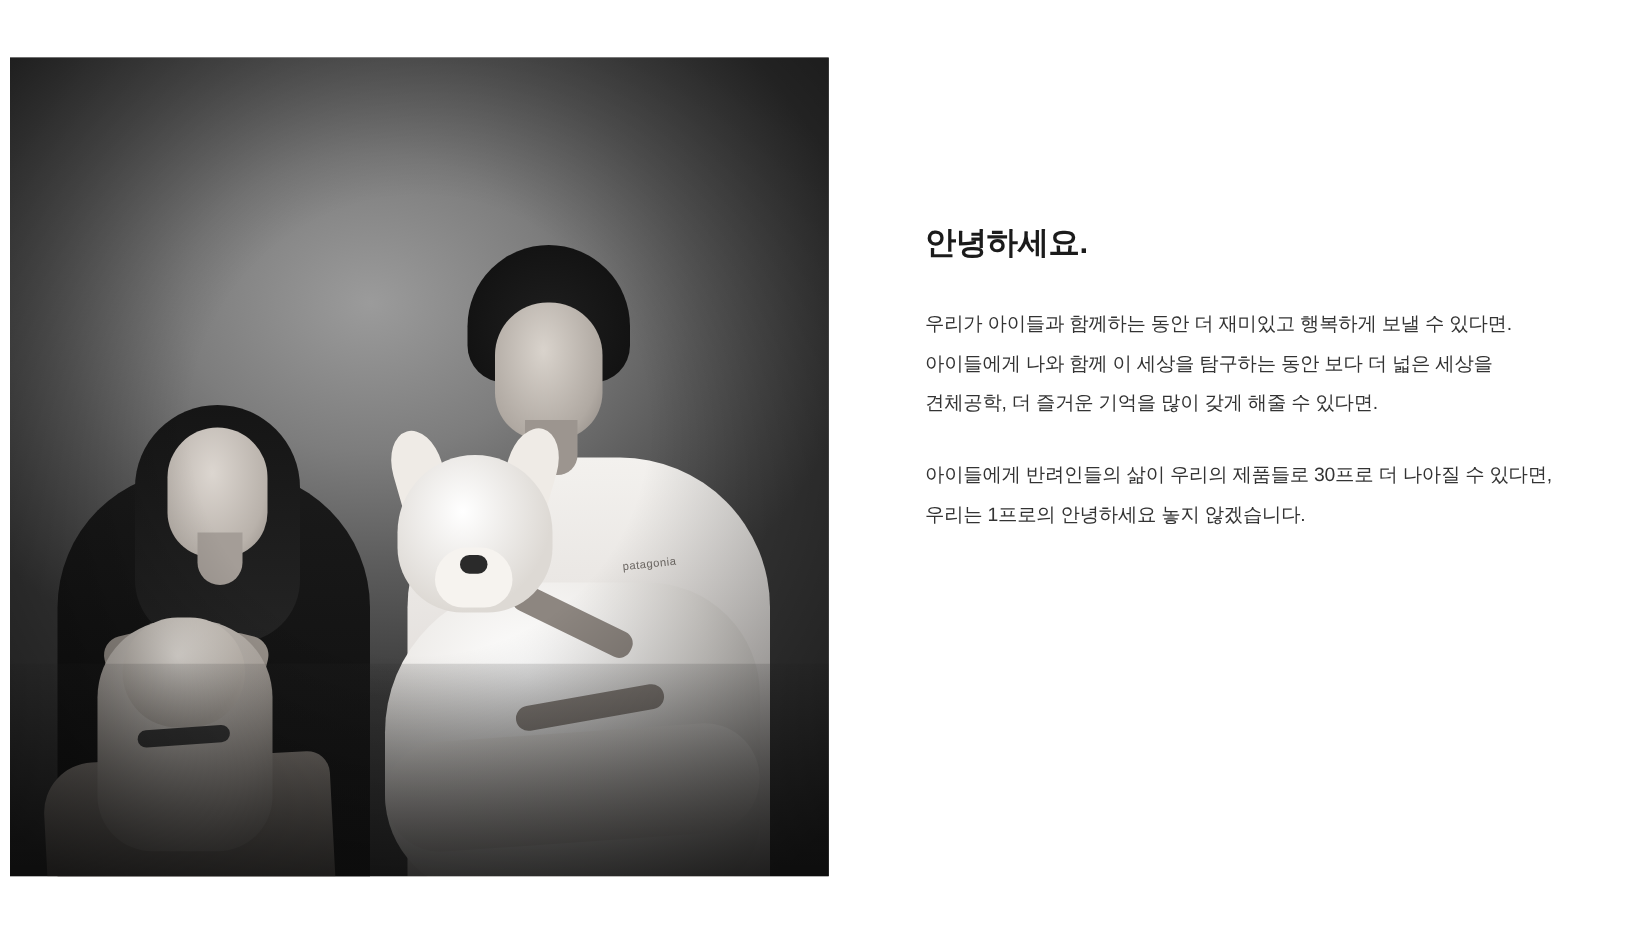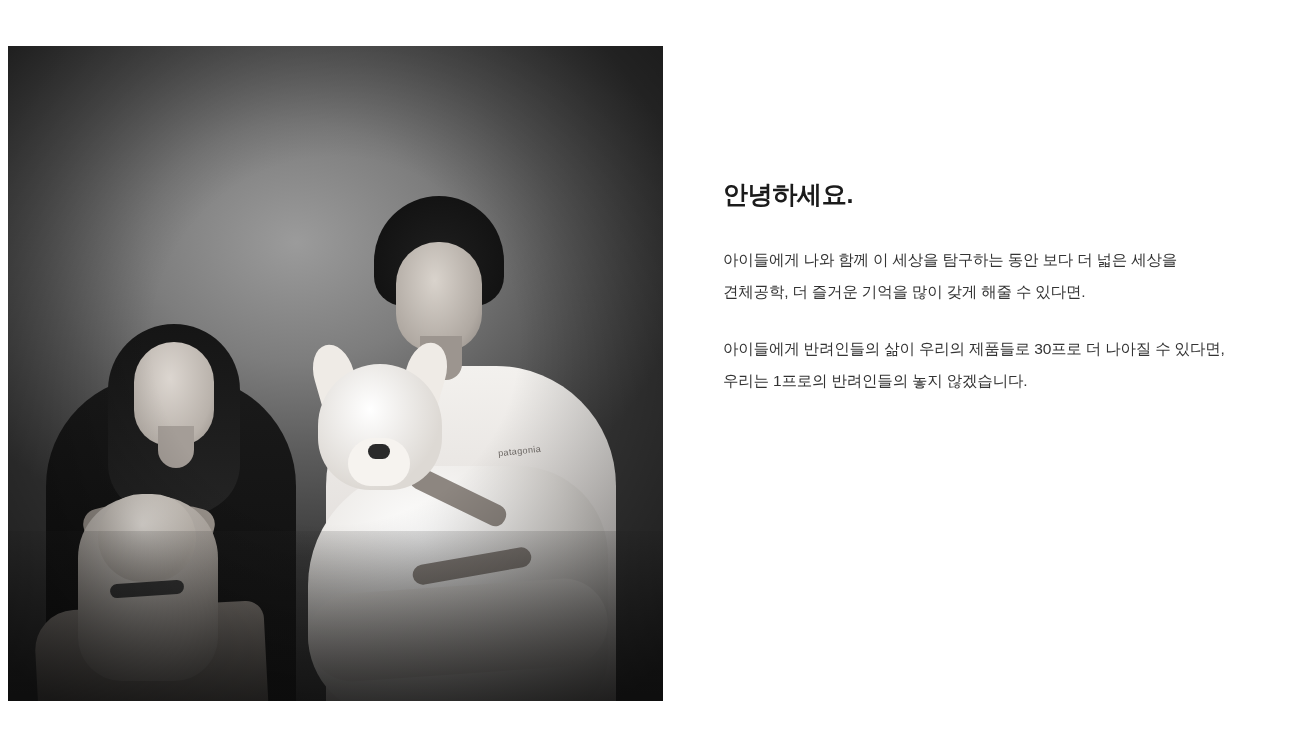--- a/index.html
+++ b/index.html
@@ -258,21 +258,21 @@
     left: 300px; top: 540px;
     width: 300px; height: 88px;
     background: linear-gradient(to bottom, #efecE8, #d7d2cd);
     border-radius: 44px;
     transform: rotate(-4deg);
   }
 
   
   .content {
     position: absolute;
-    left: 723px;
+    left: 740px;
     top: 175px;
     width: 540px;
   }
   .headline {
     font-size: 25px;
     font-weight: bold;
     line-height: 1.55;
     color: #1b1b1b;
     letter-spacing: -0.3px;
     margin: 0 0 30px 0;
@@ -328,25 +328,26 @@
       <div class="vignette"></div>
     </div>
   </div>
 
   <div class="content">
     <h1 class="headline">
       <span class="line">안녕하세요.</span>
     </h1>
 
     <p class="para">
+      <span class="line">우리가 아이들과 함께하는 동안 더 재미있고 행복하게 보낼 수 있다면.</span>
       <span class="line">아이들에게 나와 함께 이 세상을 탐구하는 동안 보다 더 넓은 세상을</span>
       <span class="line">견체공학, 더 즐거운 기억을 많이 갖게 해줄 수 있다면.</span>
     </p>
 
     <div class="para-gap"></div>
 
     <p class="para">
       <span class="line">아이들에게 반려인들의 삶이 우리의 제품들로 30프로 더 나아질 수 있다면,</span>
-      <span class="line">우리는 1프로의 반려인들의 놓지 않겠습니다.</span>
+      <span class="line">우리는 1프로의 안녕하세요 놓지 않겠습니다.</span>
     </p>
   </div>
 
 </div>
 
 </body></html>

